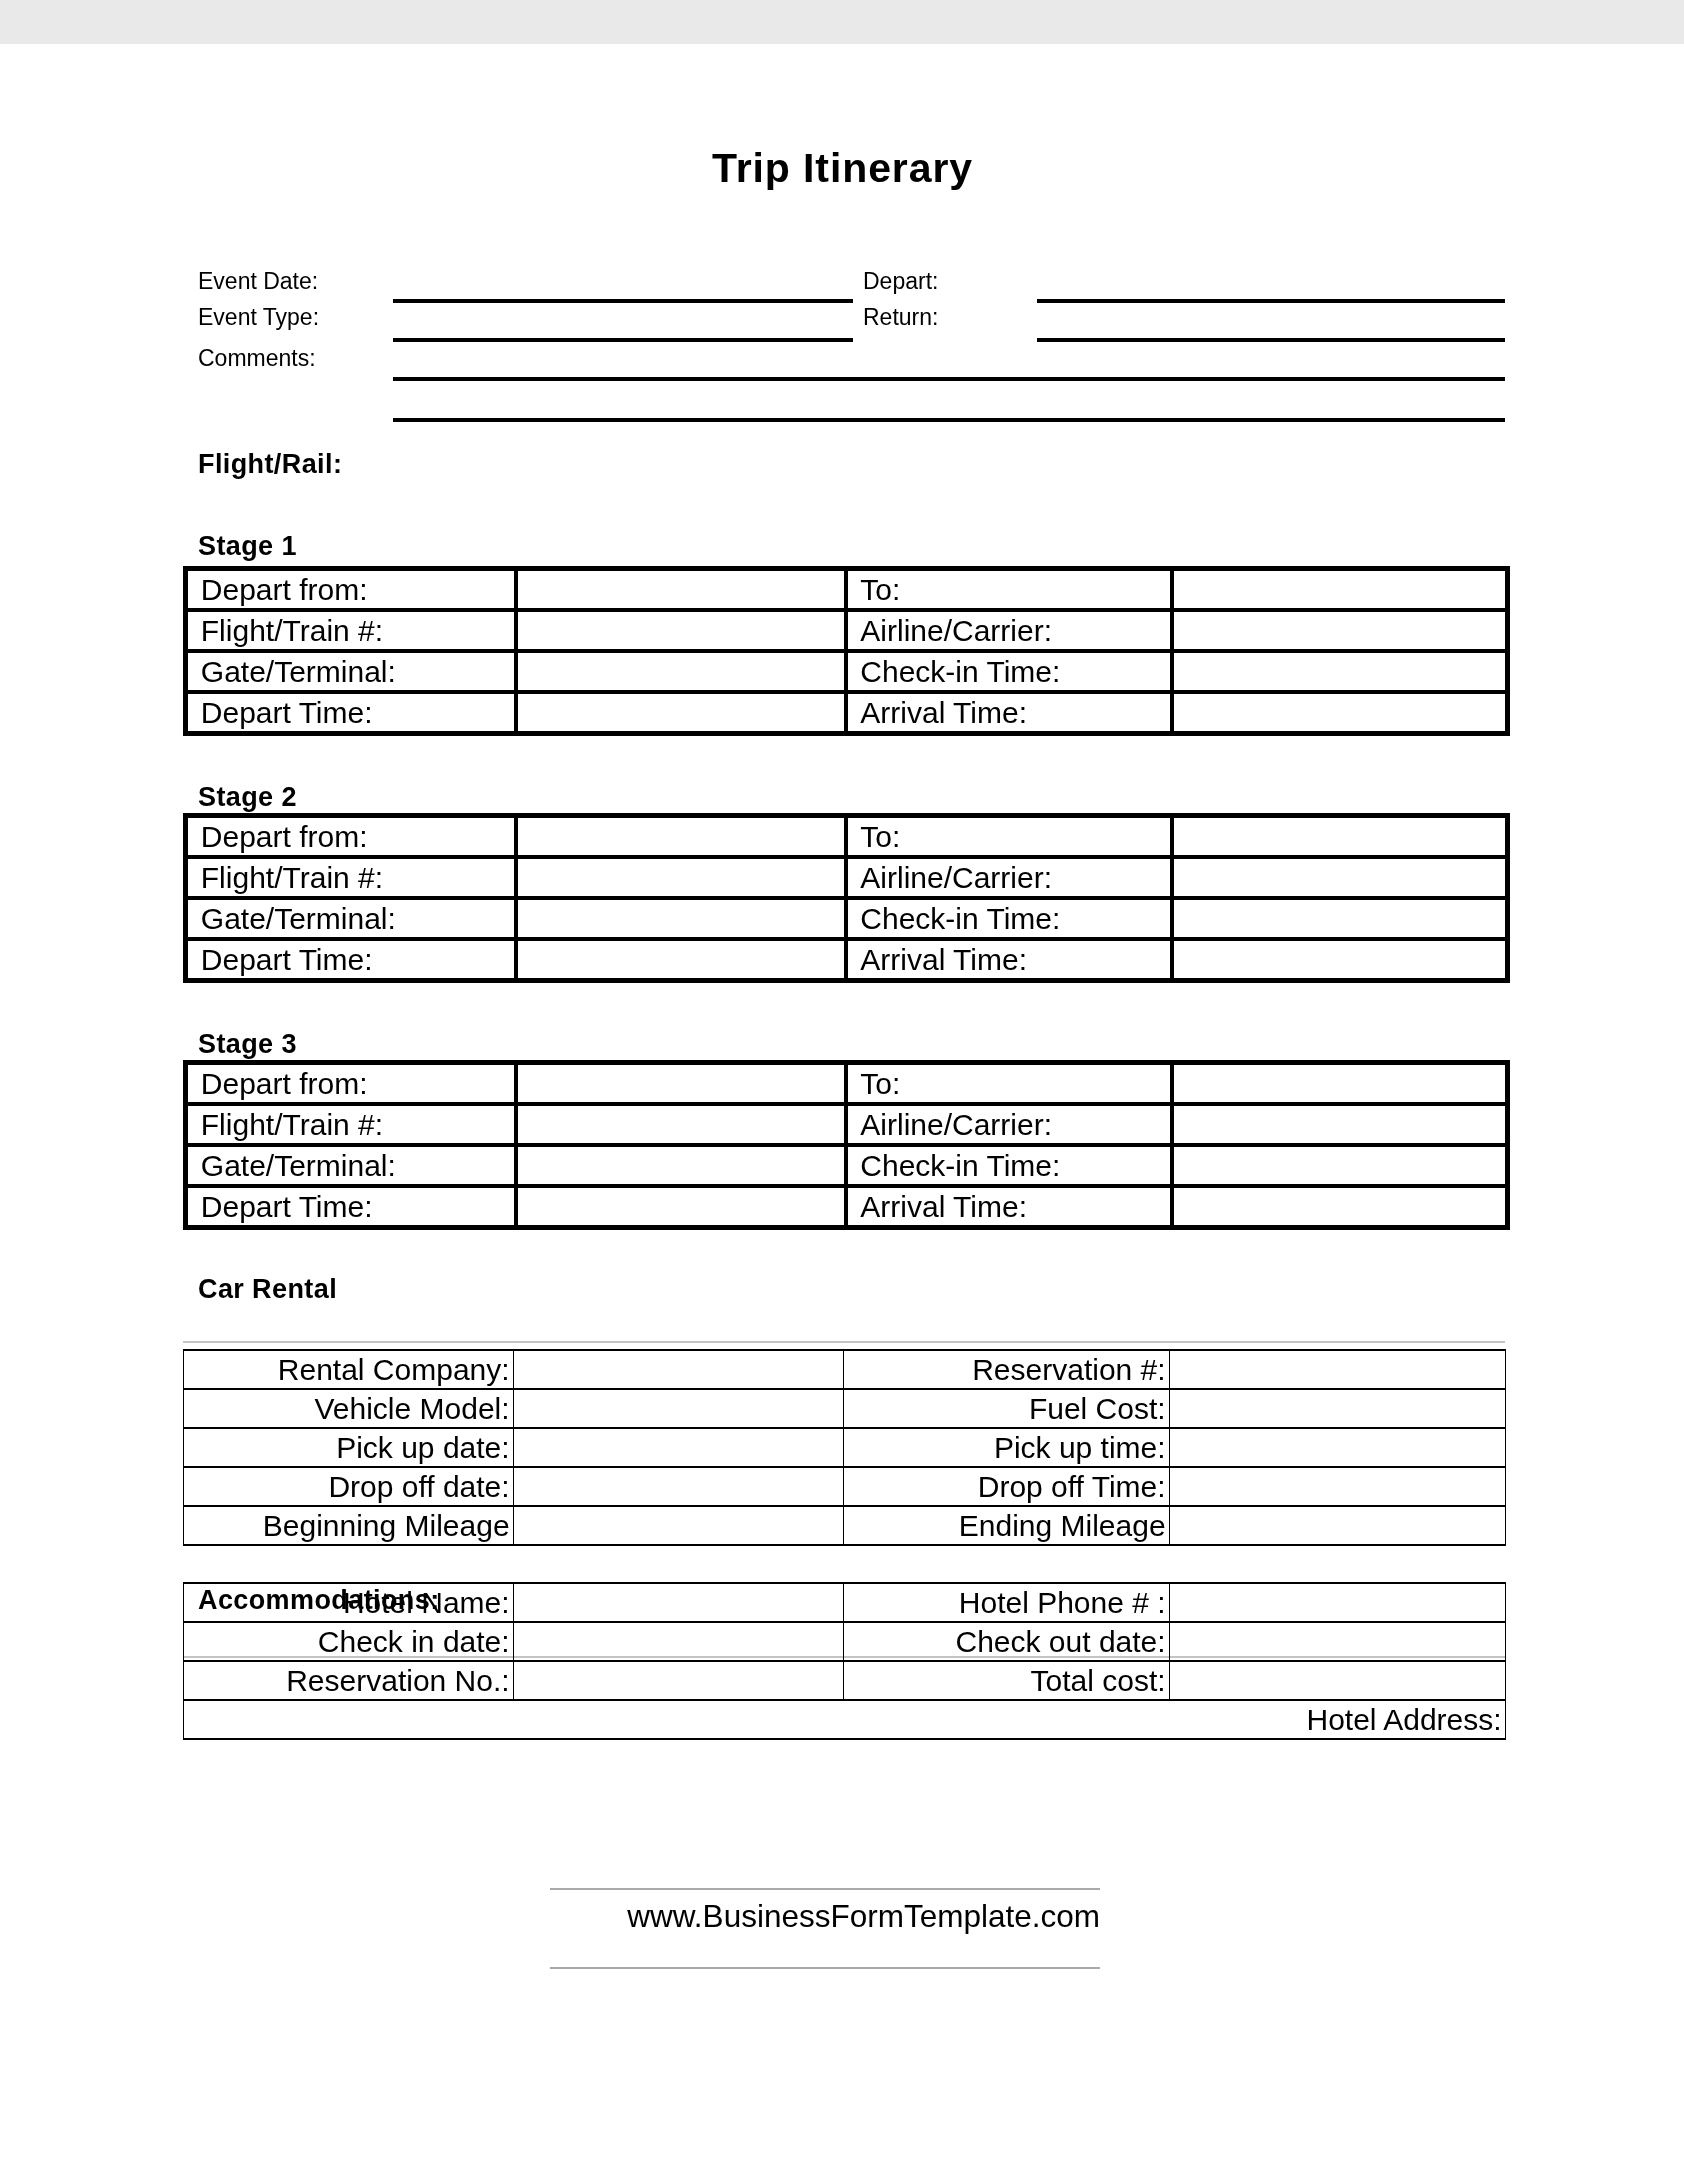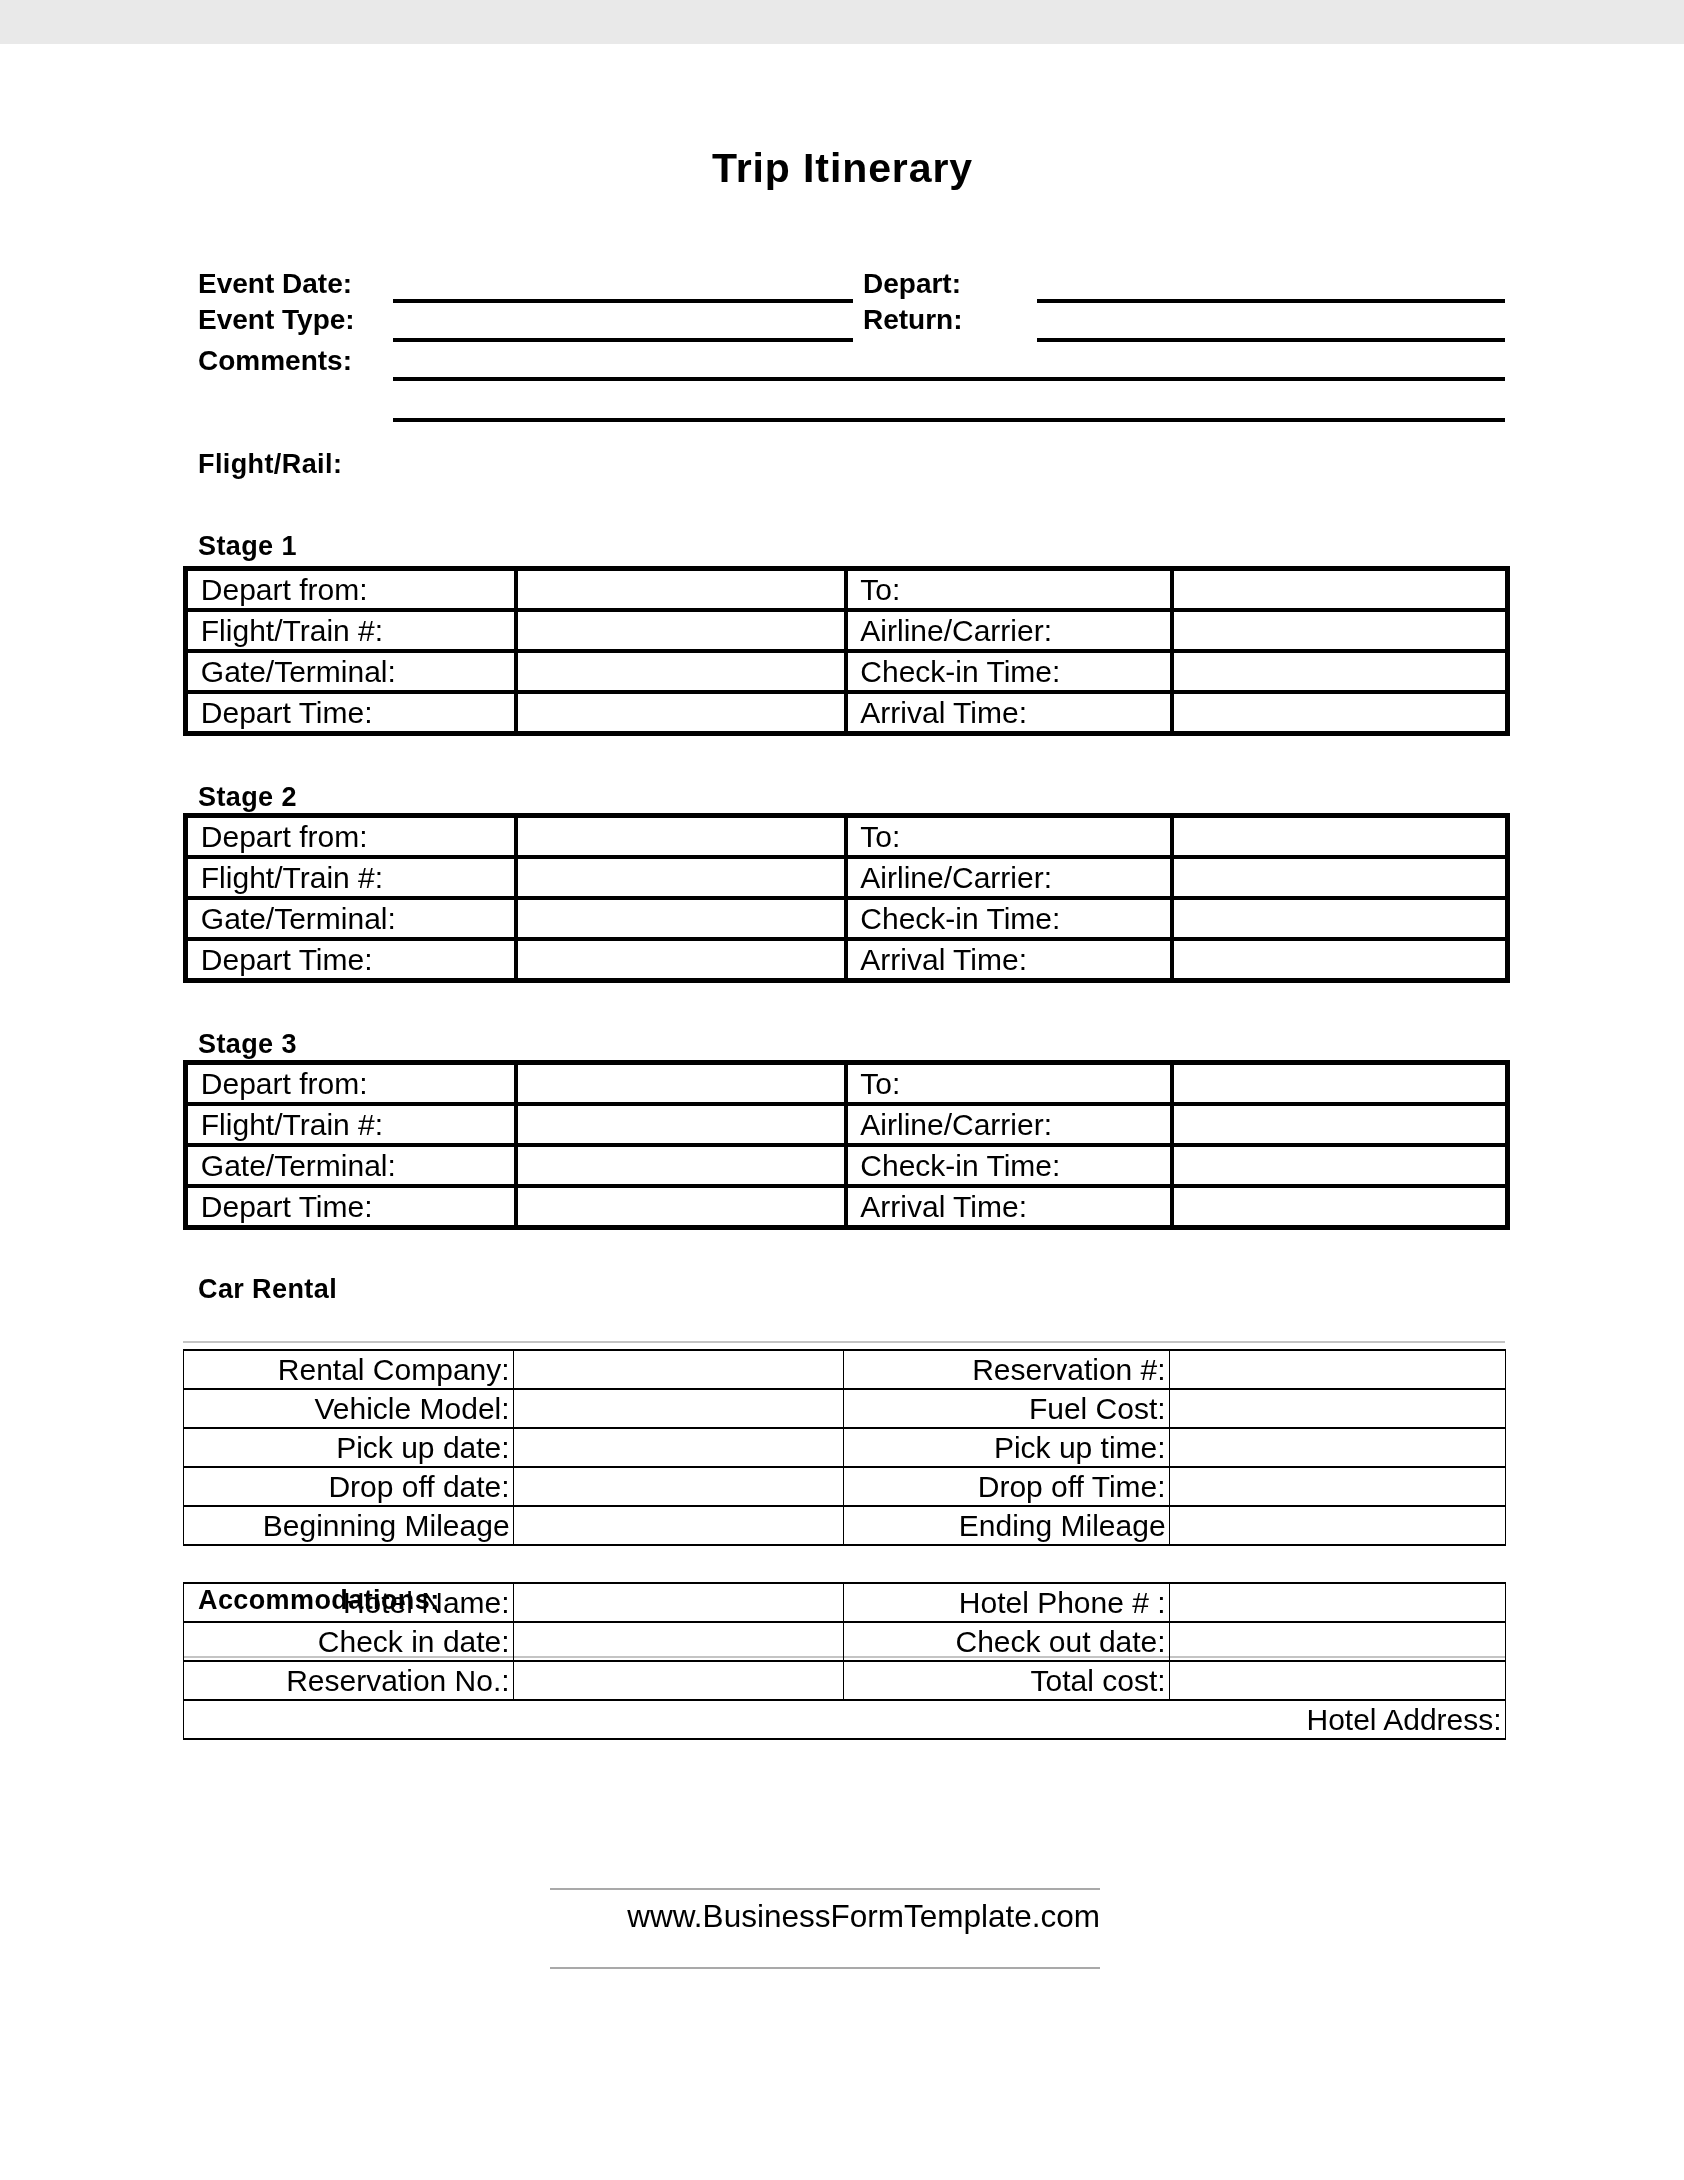--- a/index.html
+++ b/index.html
@@ -13,21 +13,21 @@
     margin-top:44px;
   }
   
   .title{
     position:absolute;left:0;top:101px;width:1685px;
     text-align:center;font-size:41px;font-weight:bold;
     letter-spacing:0.9px;white-space:nowrap;
   }
   
   .hlabel{
-    position:absolute;font-size:28px;font-weight:bold;white-space:nowrap;
+    position:absolute;font-size:23px;font-weight:normal;white-space:nowrap;
   }
   
   .rule{
     position:absolute;height:4.3px;background:#000;
   }
   .grayrule{
     position:absolute;height:1.7px;background:#c4c4c4;
   }
   .footrule{
     position:absolute;height:1.7px;background:#a9a9a9;

